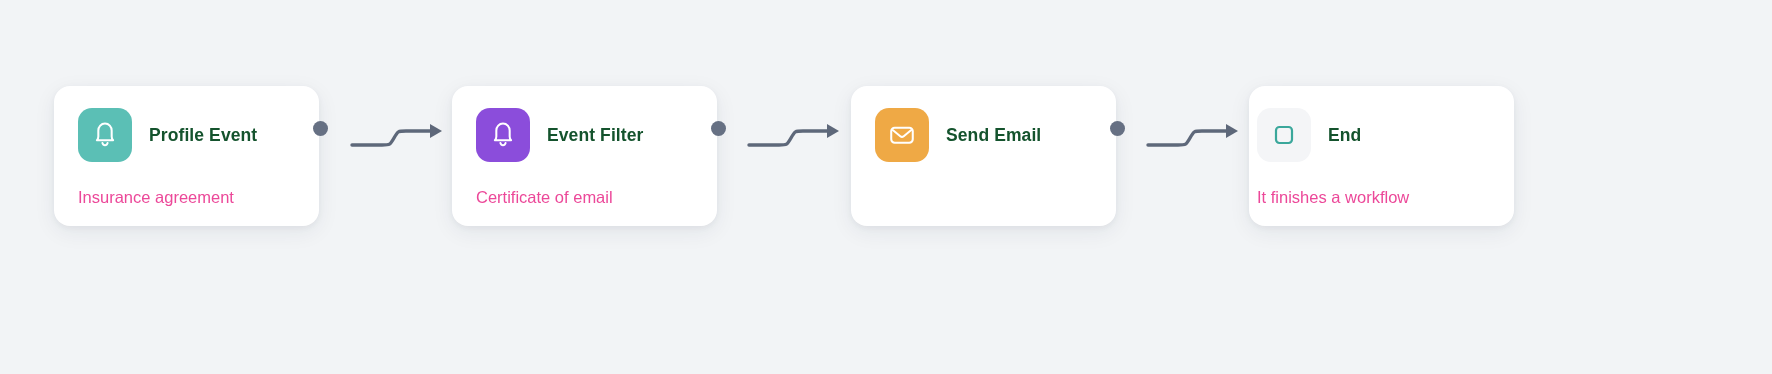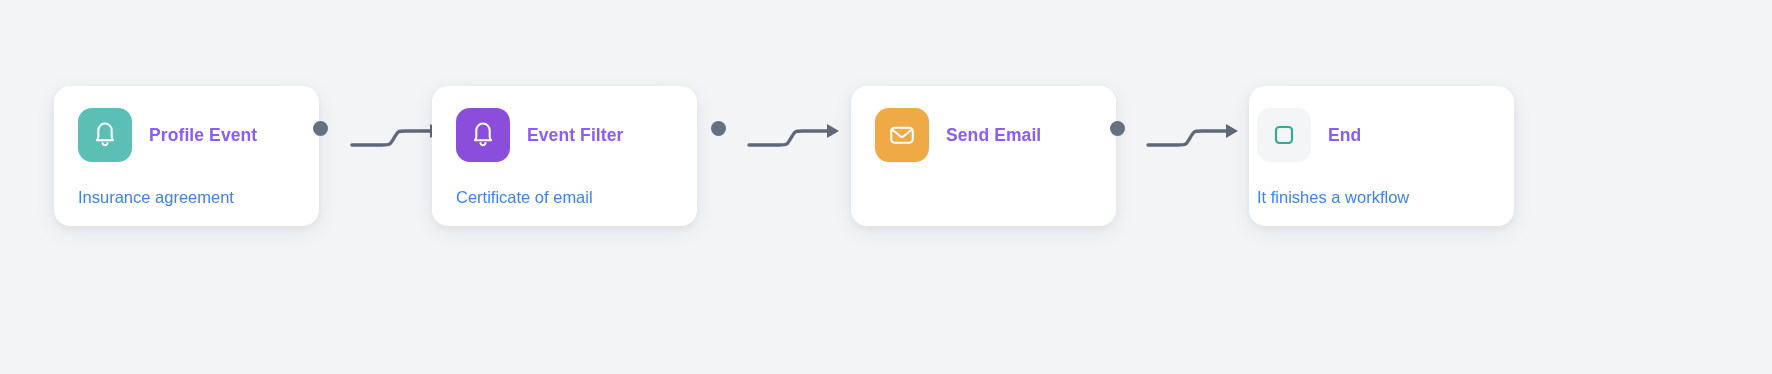--- a/index.html
+++ b/index.html
@@ -48,29 +48,29 @@
     display: flex;
     align-items: center;
     justify-content: center;
   }
 
   .node-icon svg { display: block; }
 
   .node-title {
     font-size: 17.5px;
     font-weight: bold;
-    color: #8b5cf6;
+    color: #14532d;
     letter-spacing: 0.1px;
     white-space: nowrap;
   }
 
   .node-desc {
     margin-top: 26px;
     font-size: 16.5px;
-    color: #3b82f6;
+    color: #ec4899;
     white-space: nowrap;
   }
 
   
   .connector {
     position: absolute;
     height: 60px;
     pointer-events: none;
   }
   .connector svg { display: block; overflow: visible; }
@@ -103,21 +103,21 @@
 
   <div class="port-dot" style="left: 313px; top: 121px; background: rgb(102, 112, 131);"></div>
 
   <div class="connector" style="left:350px; top:100px; width:100px;">
     <svg width="100" height="60" viewBox="0 0 100 60">
       <path d="M2 45 H32 C40 45 40 45 44 38 C48 31 48 31 56 31 H84" fill="none" stroke="#5e687a" stroke-width="3.4" stroke-linecap="round" stroke-linejoin="round"></path>
       <path d="M80 24 L92 31 L80 38 Z" fill="#5e687a"></path>
     </svg>
   </div>
 
-  <div class="node" style="left:432px; top:86px;">
+  <div class="node" style="left:452px; top:86px;">
     <div class="node-head">
       <div class="node-icon" style="background-color: rgb(139, 77, 219);">
         <svg width="26" height="28" viewBox="0 0 24 26" fill="none" stroke="#ffffff" stroke-width="1.9" stroke-linecap="round" stroke-linejoin="round">
           <path d="M12 2.4c-3.6 0-6.2 2.9-6.2 6.5v5.5c0 1.4-.5 2.6-1.3 3.4h15c-.8-.8-1.3-2-1.3-3.4V8.9c0-3.6-2.6-6.5-6.2-6.5z"></path>
           <path d="M9.6 20.4c.4 1.3 1.3 2.1 2.4 2.1s2-.8 2.4-2.1"></path>
         </svg>
       </div>
       <div class="node-title">Event Filter</div>
     </div>
     <div class="node-desc">Certificate of email</div>

